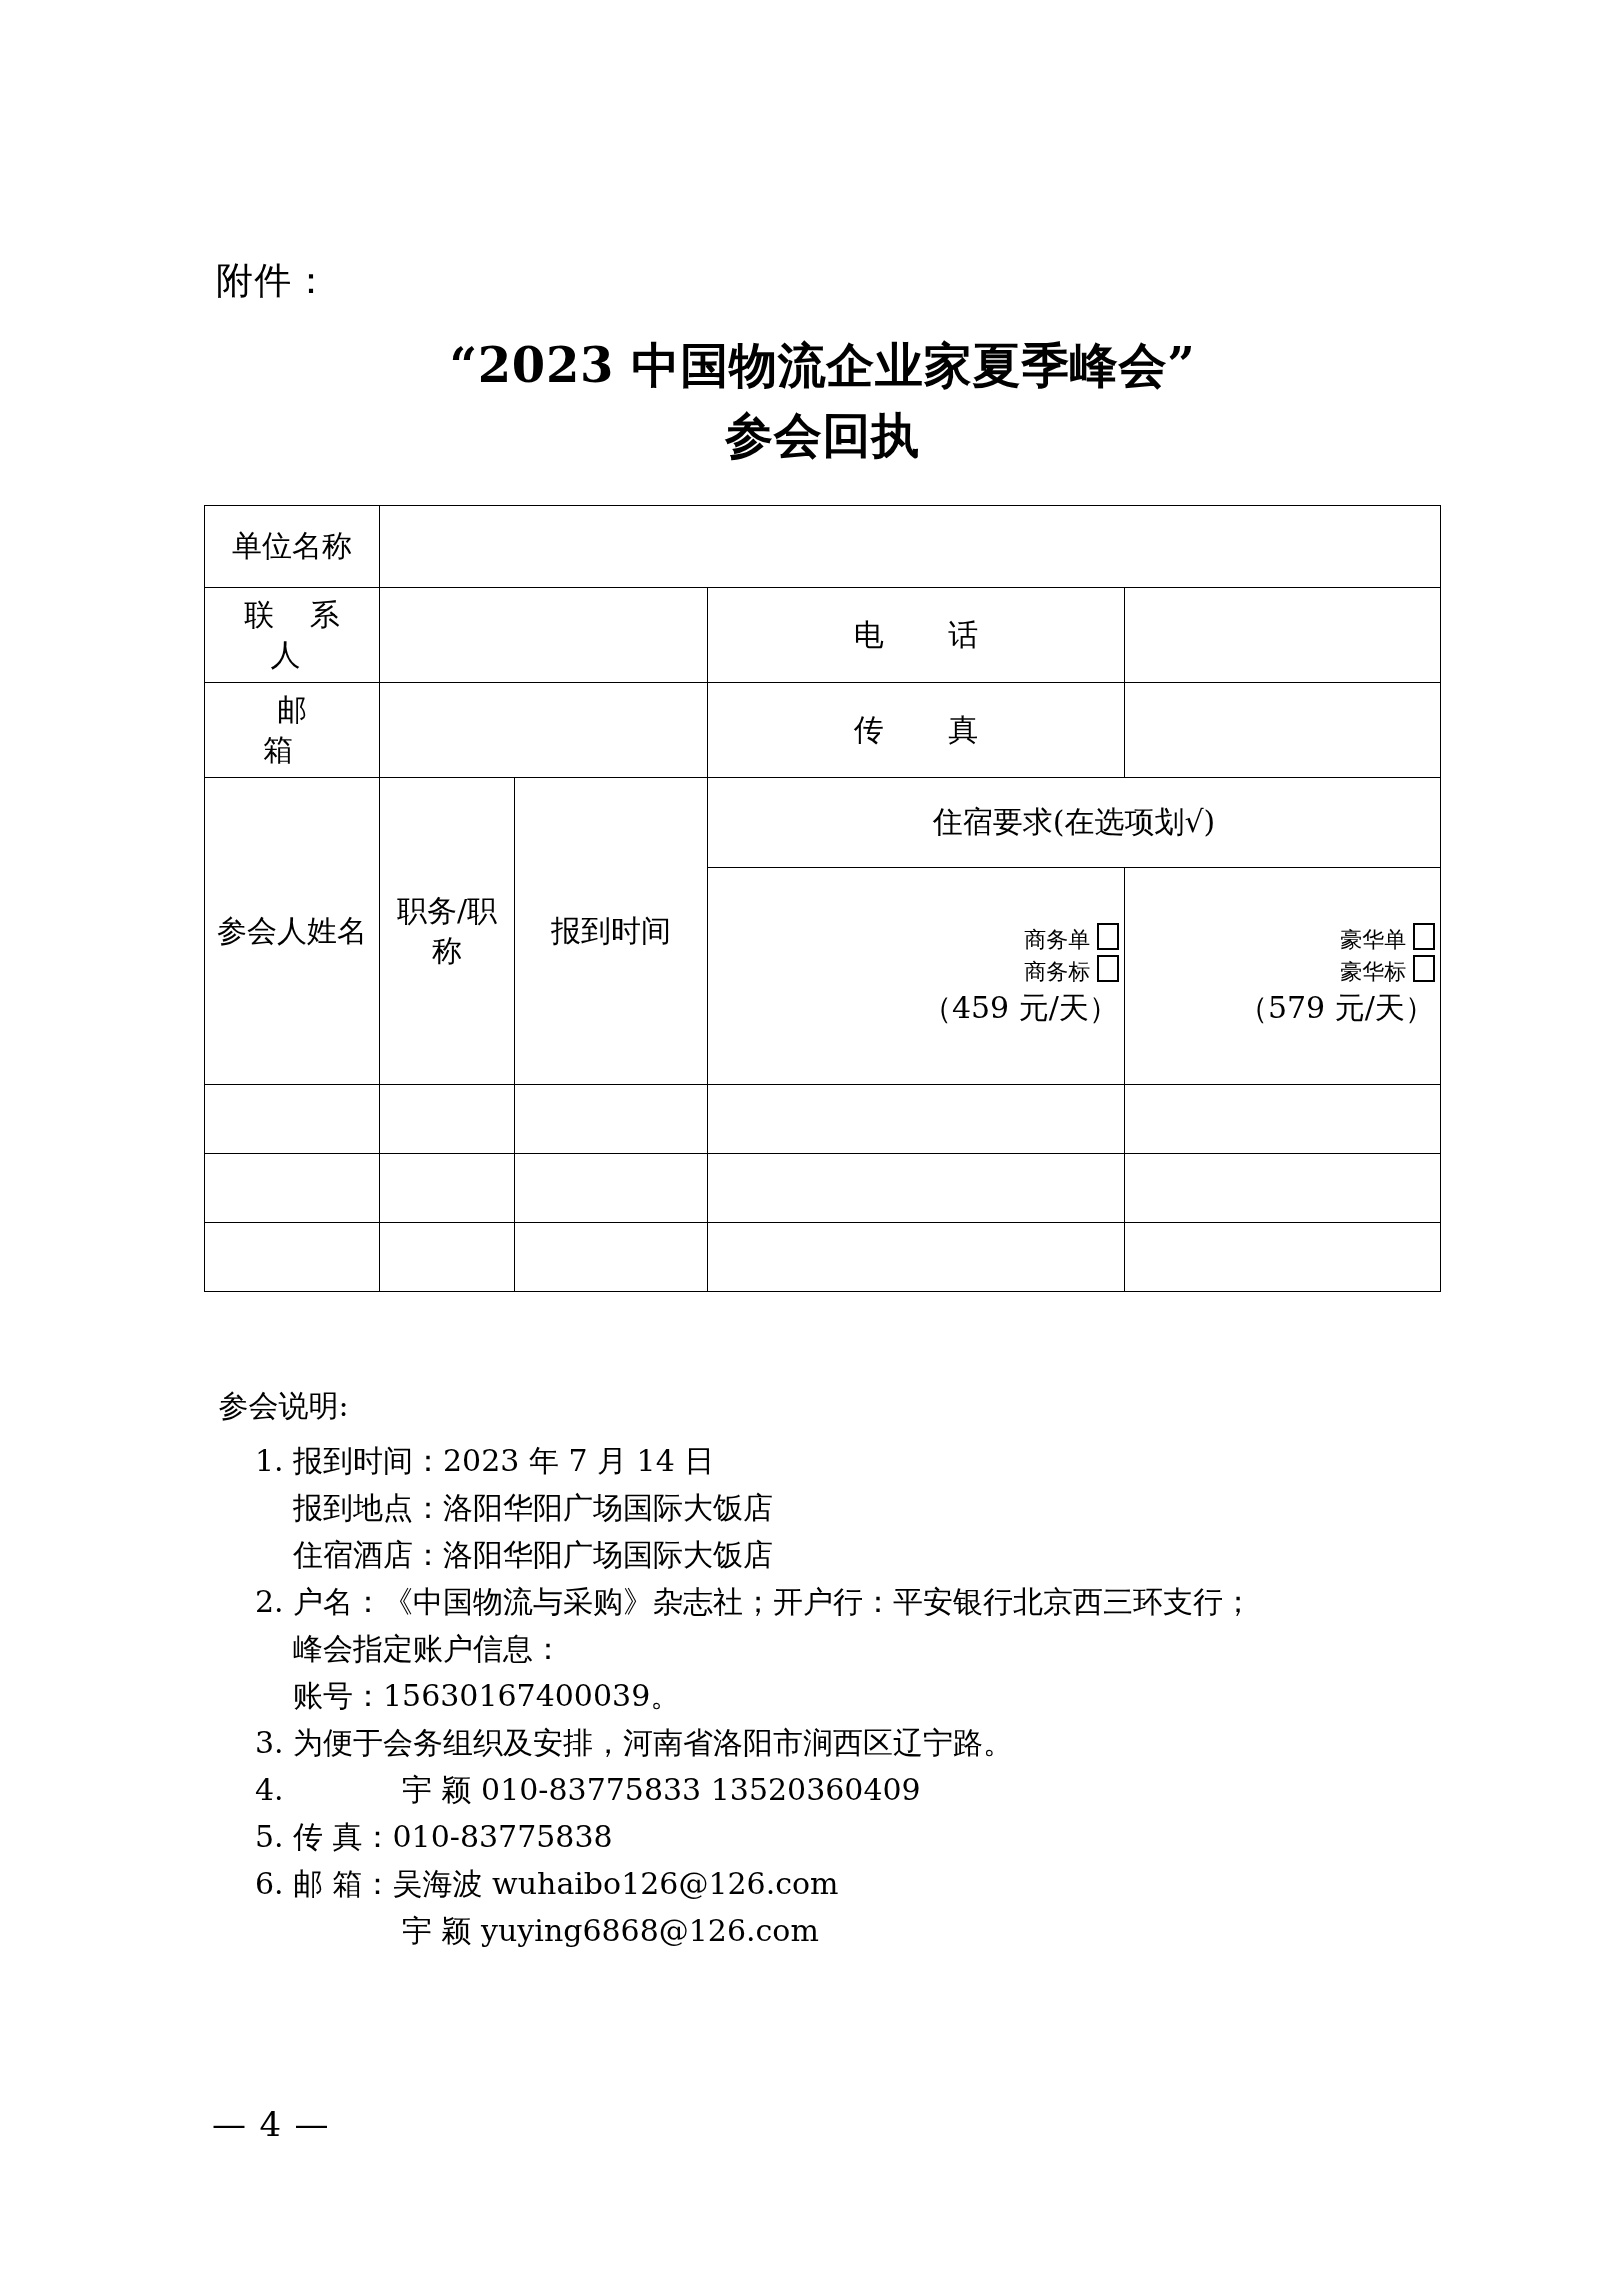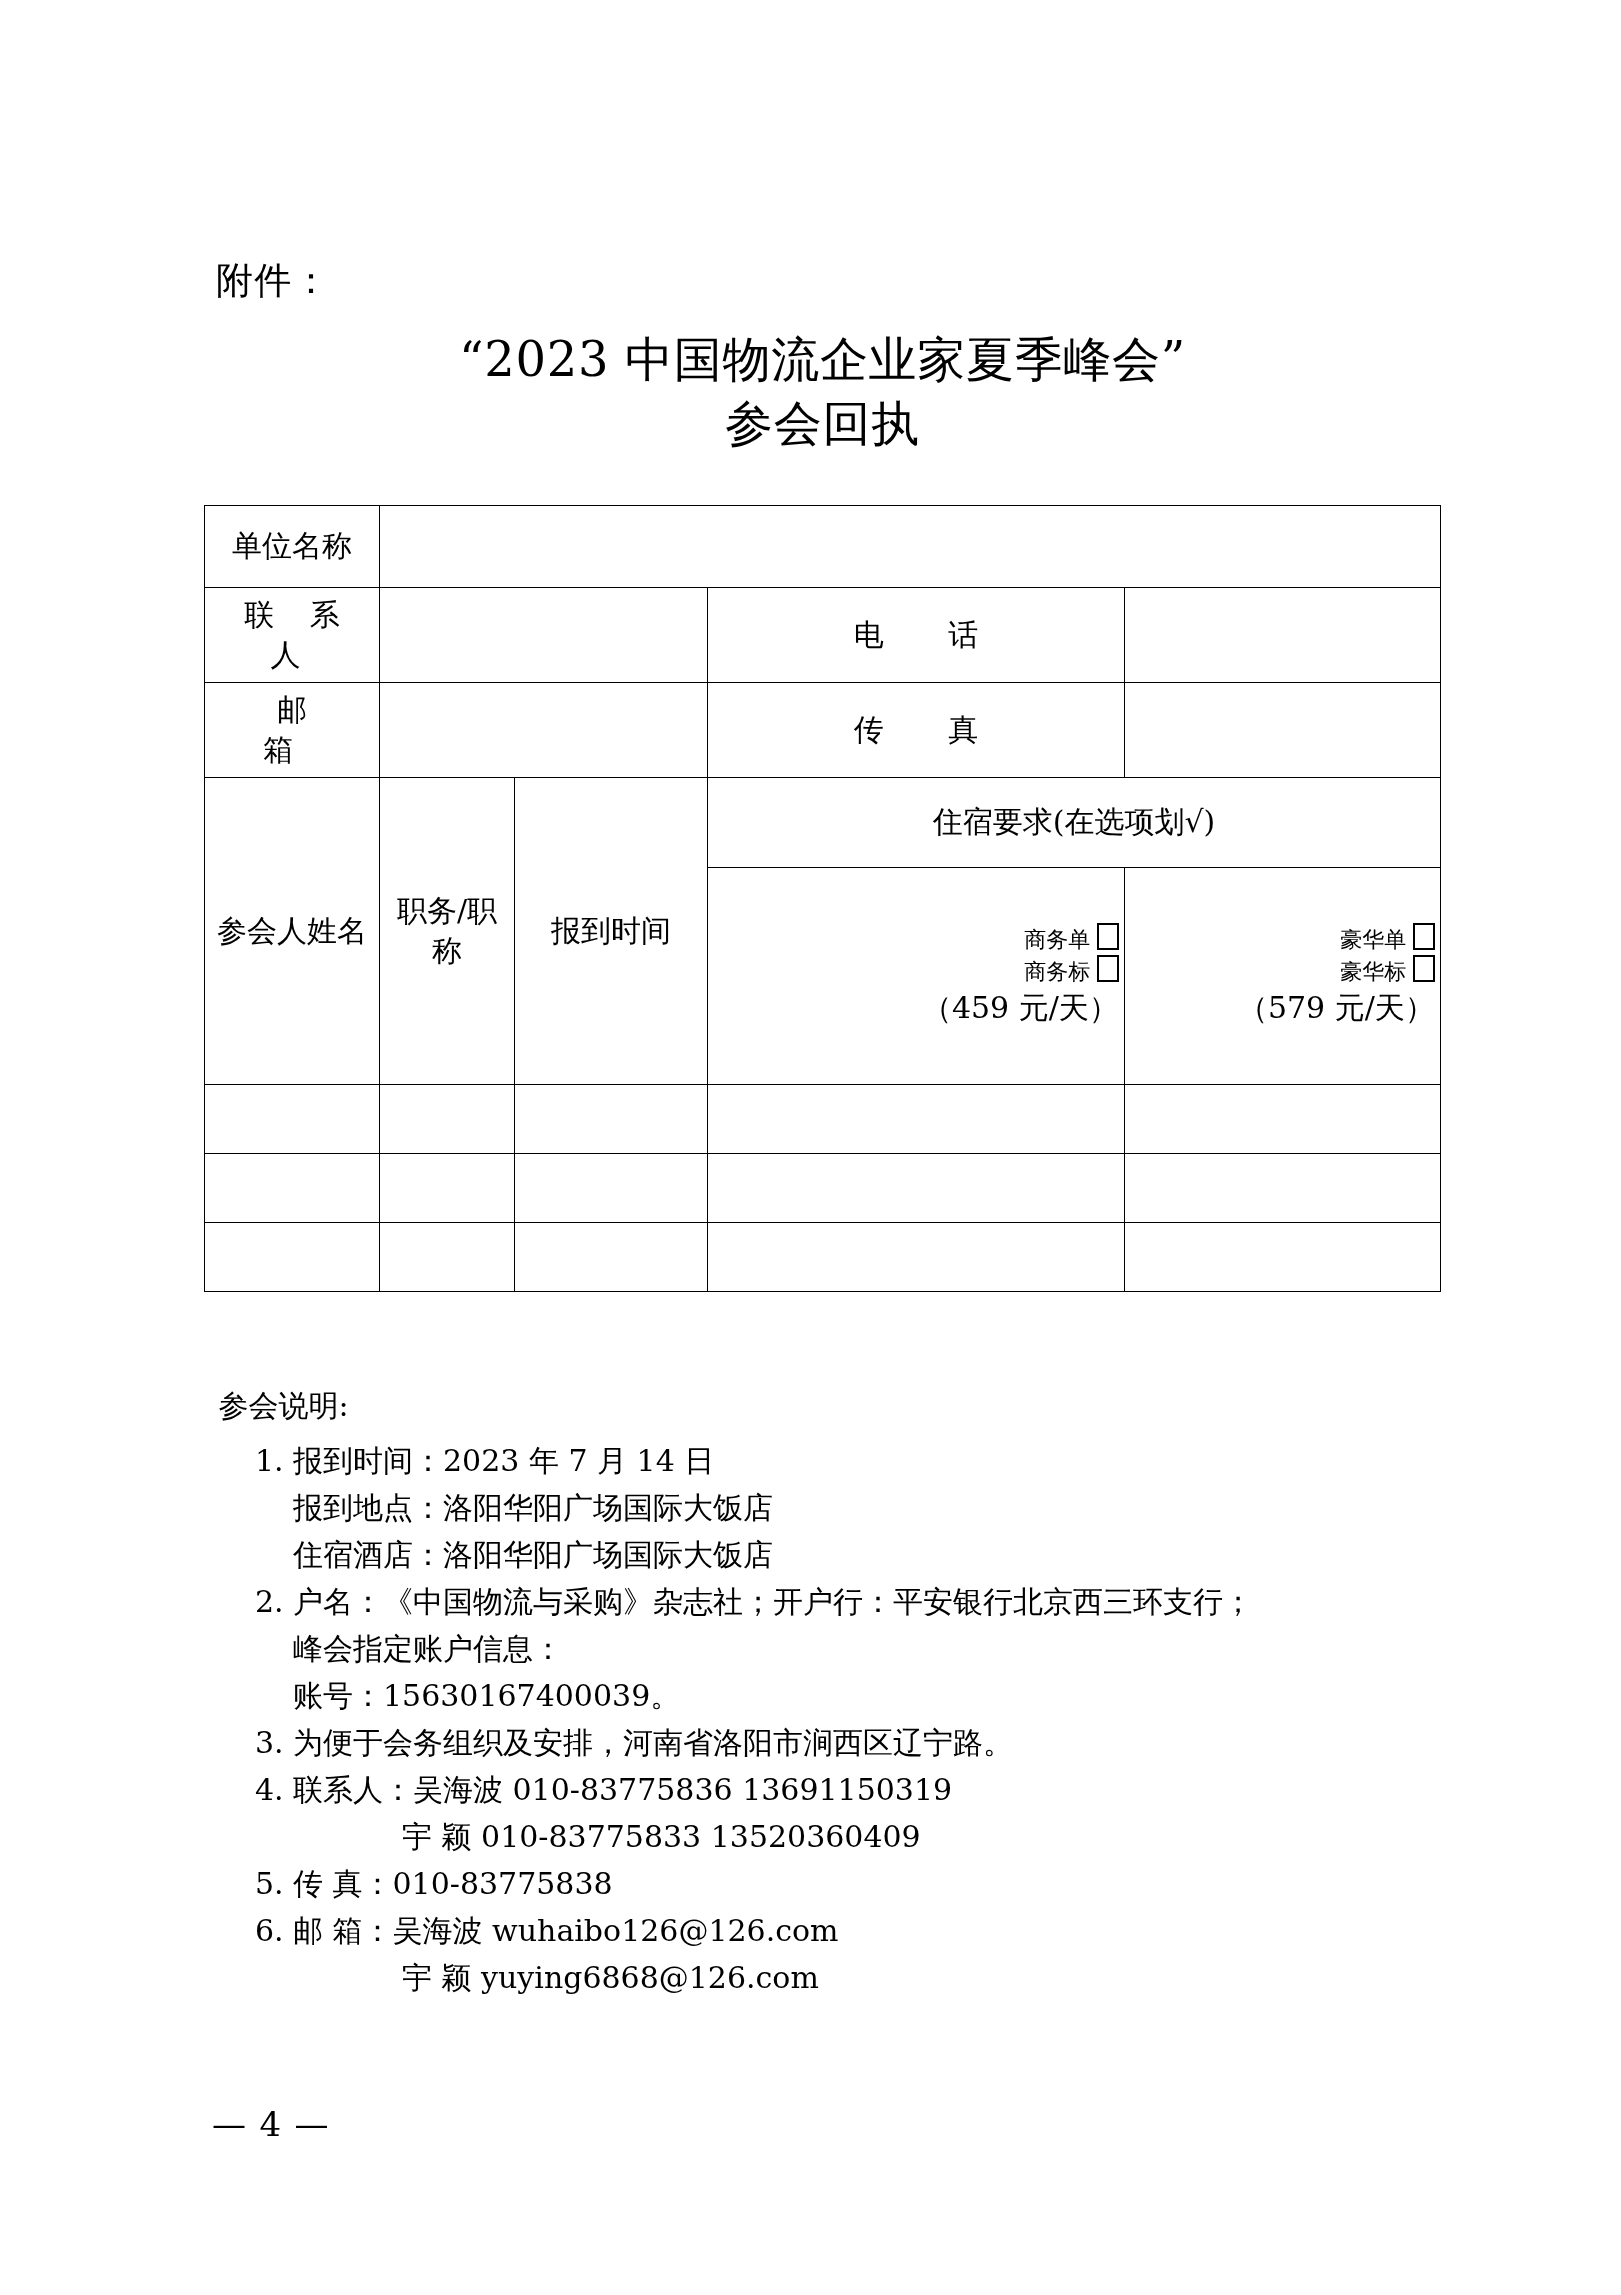--- a/index.html
+++ b/index.html
@@ -22,25 +22,26 @@
     font-weight:400;
     white-space:nowrap;
   }
 
   
   .title-block{
     position:absolute;left:192px;top:327px;width:1237px;
     text-align:center;
   }
   .title-line{
-    font-size:48px;font-weight:normal;
+    font-size:48px;font-weight:bold;
     font-family:"DejaVu Serif","Liberation Serif",serif;
     line-height:1.34;
     letter-spacing:0.7px;
     white-space:nowrap;
+    margin-top:6px;
   }
 
   
   table.form{
     position:absolute;left:192px;top:505px;
     width:1237px;
     border-collapse:collapse;
     table-layout:fixed;
   }
   table.form td{
@@ -299,21 +300,20 @@
     <div class="note-item">
       <div class="note-num">3.</div>
       <div class="note-body">
         <div class="note-line">为便于会务组织及安排，河南省洛阳市涧西区辽宁路。</div>
       </div>
     </div>
 
     <div class="note-item">
       <div class="note-num">4.</div>
       <div class="note-body">
-        <div class="note-line">联系人：吴海波  010-83775836 13691150319</div>
         <div class="note-line indent2">宇  颖  010-83775833 13520360409</div>
       </div>
     </div>
 
     <div class="note-item">
       <div class="note-num">5.</div>
       <div class="note-body">
         <div class="note-line">传  真：010-83775838</div>
       </div>
     </div>

